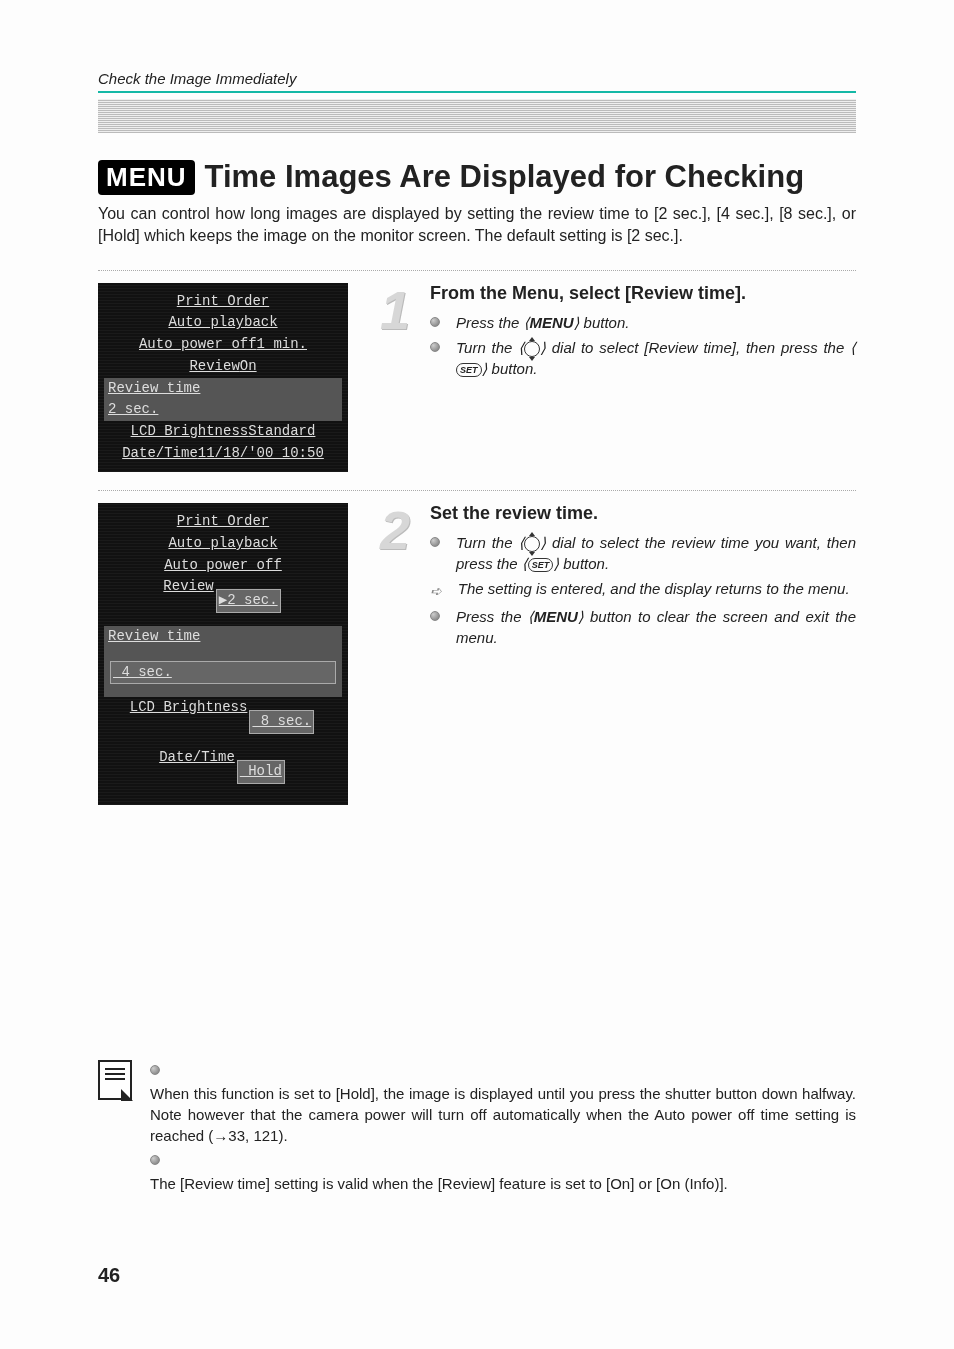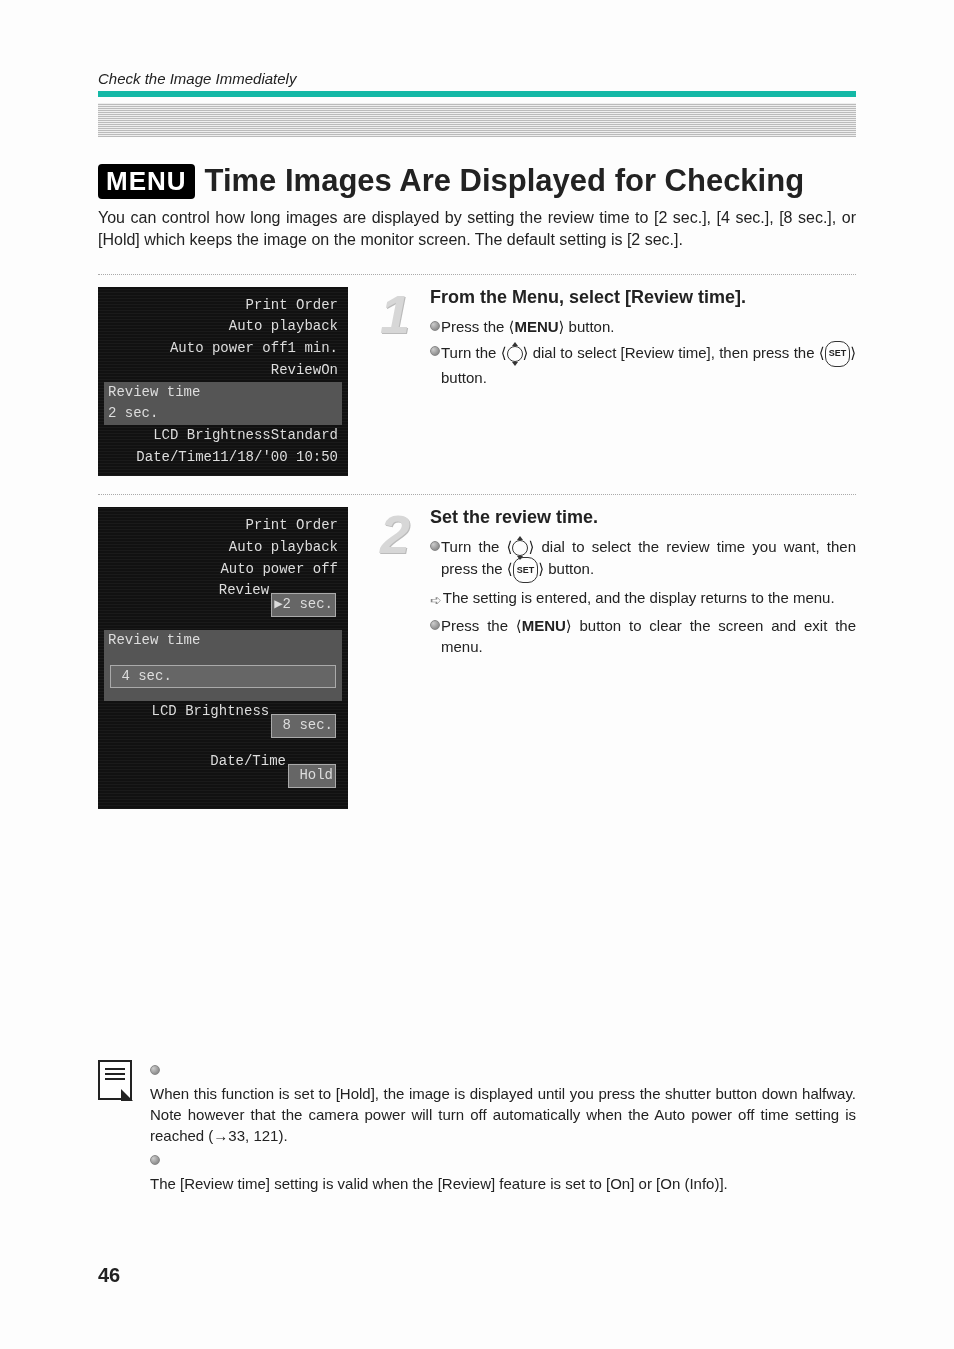--- a/index.html
+++ b/index.html
@@ -10,21 +10,21 @@
     font-family: Arial, Helvetica, sans-serif;
     color: #222;
     position: relative;
   }
   .page {
     padding: 70px 98px 40px 98px;
   }
   .breadcrumb {
     font-style: italic;
     font-size: 15px;
-    border-bottom: 6px solid #14b8a6;
+    border-bottom: 2px solid #14b8a6;
     padding-bottom: 4px;
     margin-bottom: 6px;
   }
   .gradient-bar {
     height: 34px;
     background: repeating-linear-gradient(0deg, #bbb 0 1px, #eee 1px 2px);
     margin-bottom: 26px;
   }
   .title-row {
     display: flex;
@@ -66,21 +66,21 @@
     background: #111;
     color: #ddd;
     font-family: "Courier New", monospace;
     font-size: 14px;
     padding: 8px 6px;
     line-height: 1.55;
     flex: 0 0 250px;
     position: relative;
     background-image: repeating-linear-gradient(0deg, rgba(255,255,255,0.04) 0 1px, rgba(0,0,0,0) 1px 3px);
   }
-  .screen .row { display:flex; justify-content:flex-end; padding:0 4px; white-space:pre; }
+  .screen .row { display:flex; justify-content:center; padding:0 4px; white-space:pre;text-decoration:underline; }
   .screen .hl { background:#555;flex-direction:column; }
   .screen .sel { background:#666; border:1px solid #aaa; margin:13px 2px; padding:0 2px; }
   .right {
     flex: 1;
     display: flex;
     gap: 14px;
   }
   .big-num {
     font-size: 54px;
     font-weight: bold;
@@ -94,24 +94,25 @@
   }
   .step-content h3 {
     font-size: 18px;
     font-weight: bold;
     margin-bottom: 8px;
     text-align: justify;
   }
   .step-content { flex:1; font-size:15px; }
   .step-content .line {
     display: flex;
-    gap: 1px;
+    gap: 16px;
     margin-bottom: 4px;
     text-align: justify;
     line-height:1.4;
+    font-style:italic;
   }
   .bullet {
     width: 10px; height: 10px; border-radius:50%;
     border: 1.5px solid #888;
     background: radial-gradient(circle at 30% 30%, #ccc, #777);
     flex: 0 0 10px;
     margin-top: 5px;
   }
   .arrowb {
     flex:0 0 10px;
@@ -131,21 +132,21 @@
     border-left:3px solid transparent; border-right:3px solid transparent;
   }
   .dial::before { border-bottom:4px solid #333; top:-5px; }
   .dial::after  { border-top:4px solid #333; bottom:-5px; }
   .setbtn {
     display:inline-flex;
     border:1.4px solid #333; border-radius:10px;
     font-size:9px; padding:0 3px;
     vertical-align:middle;
     align-items:center;
-    height:26px;
+    height:14px;
     font-weight:bold;
   }
   .note-box {
     position: absolute;
     left: 98px; right: 98px;
     top: 1060px;
     display:flex;
     gap: 18px;
     font-size:15px;
   }

